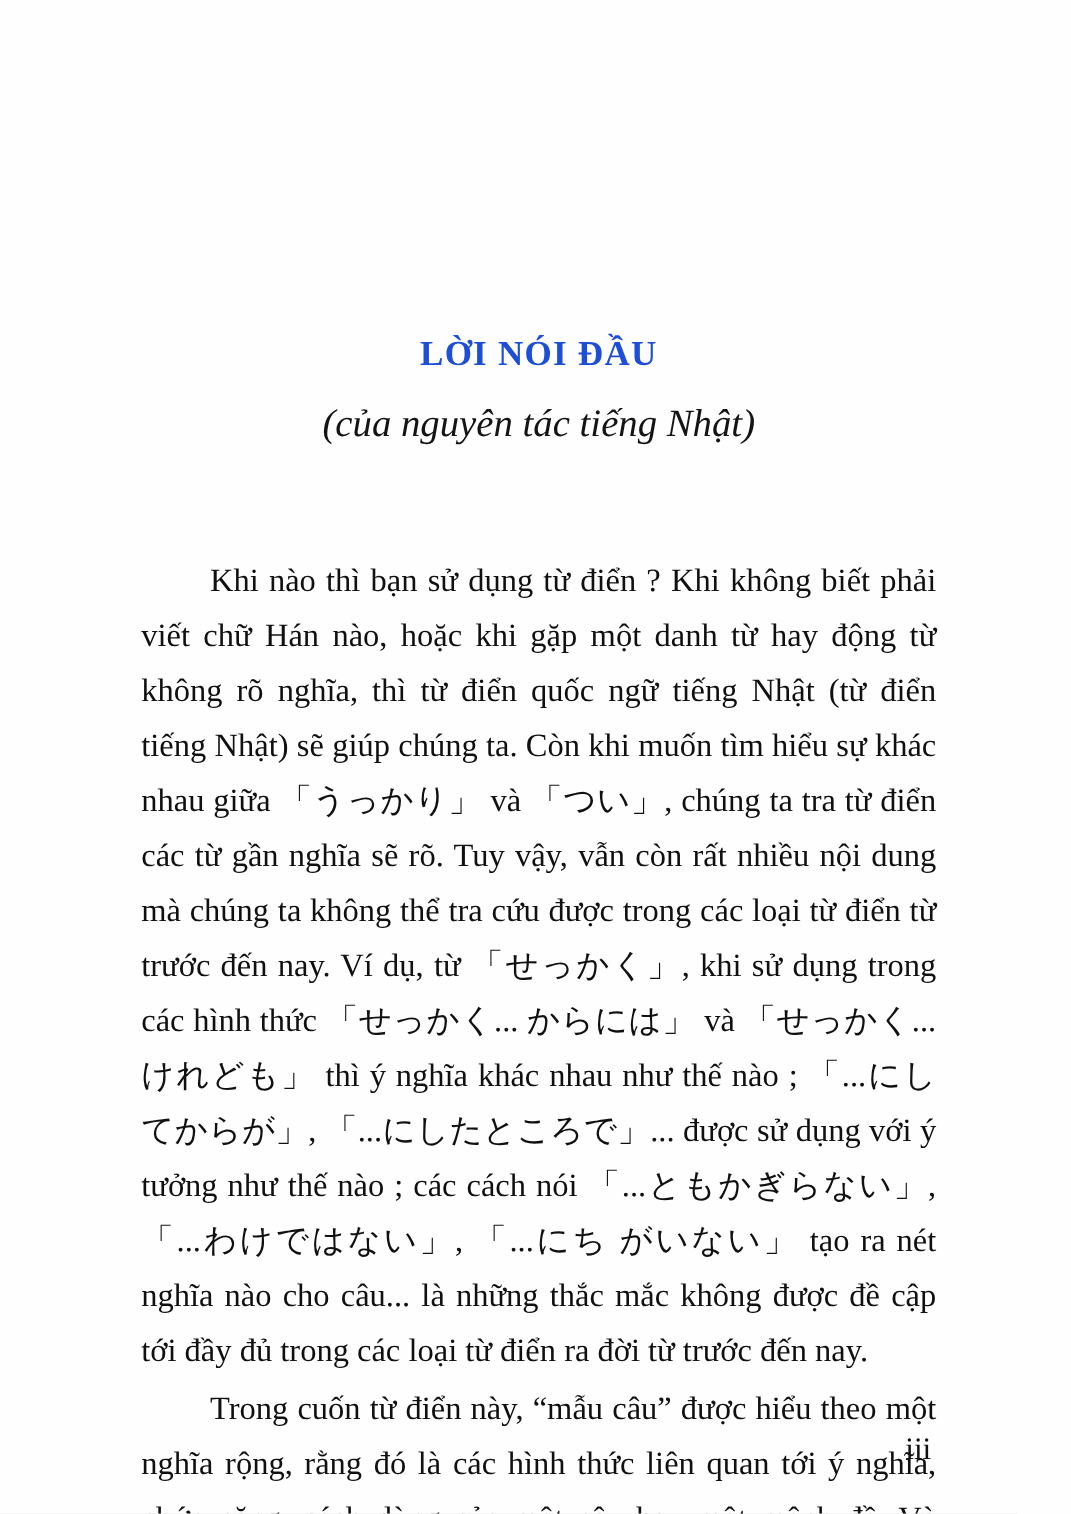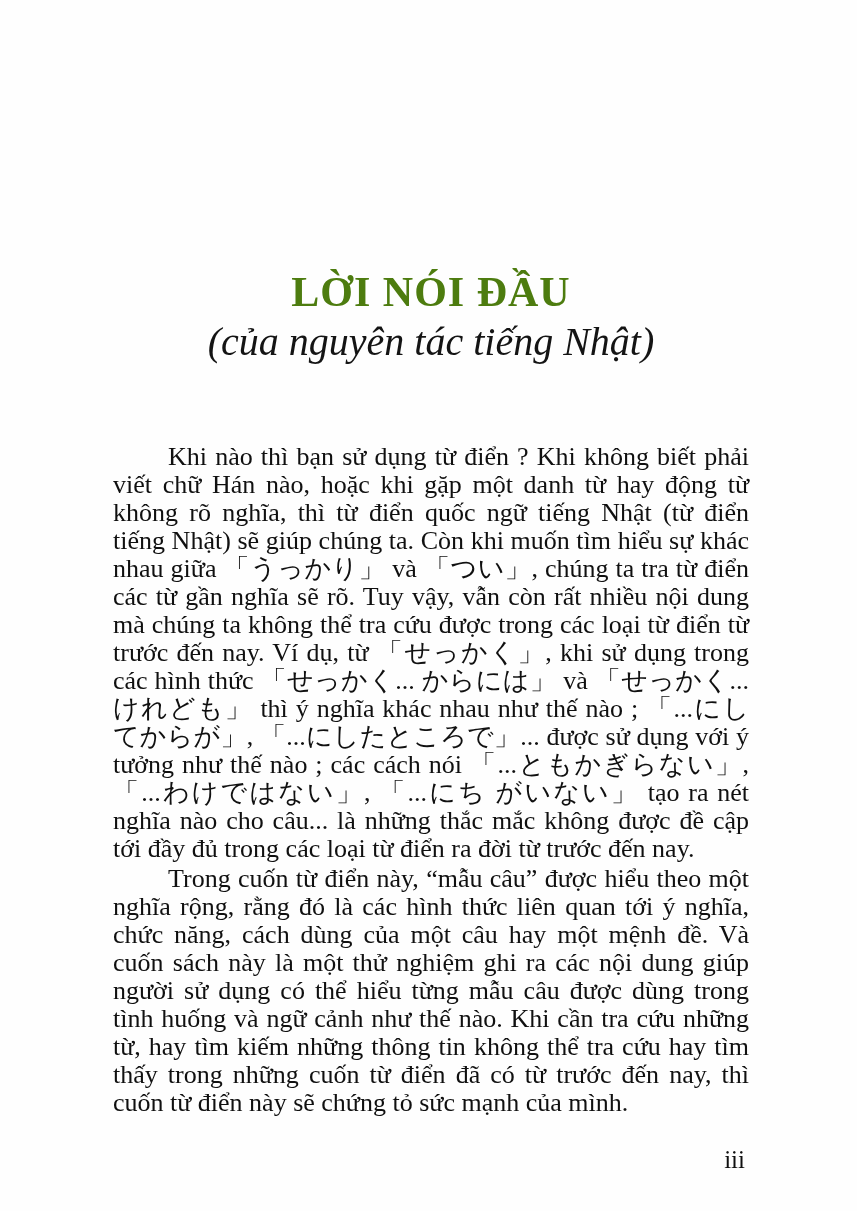--- a/index.html
+++ b/index.html
@@ -20,43 +20,43 @@
   }
   .title-block {
     position: absolute;
     top: 268px;
     left: 113px;
     width: 636px;
     text-align: center;
   }
   .page-title {
     margin: 0;
-    font-size: 42px;
+    font-size: 28px;
     font-weight: bold;
     letter-spacing: 1px;
-    color: #4d7c0f;
+    color: #1d4ed8;
     font-family: "Liberation Serif", "DejaVu Serif", serif;
   }
   .page-subtitle {
-    margin: 2px 0 0 0;
-    font-size: 40px;
+    margin: 21px 0 0 0;
+    font-size: 31px;
     font-weight: normal;
     font-style: italic;
     color: #141414;
   }
   .body-block {
     position: absolute;
     top: 443px;
     left: 113px;
     width: 636px;
   }
   .body-block p {
     margin: 0;
     font-size: 26px;
-    line-height: 28px;
+    line-height: 44px;
     text-align: justify;
     text-indent: 55px;
     color: #101010;
   }
   .body-block p + p {
     margin-top: 2px;
   }
   .page-number {
     position: absolute;
     top: 1146px;

